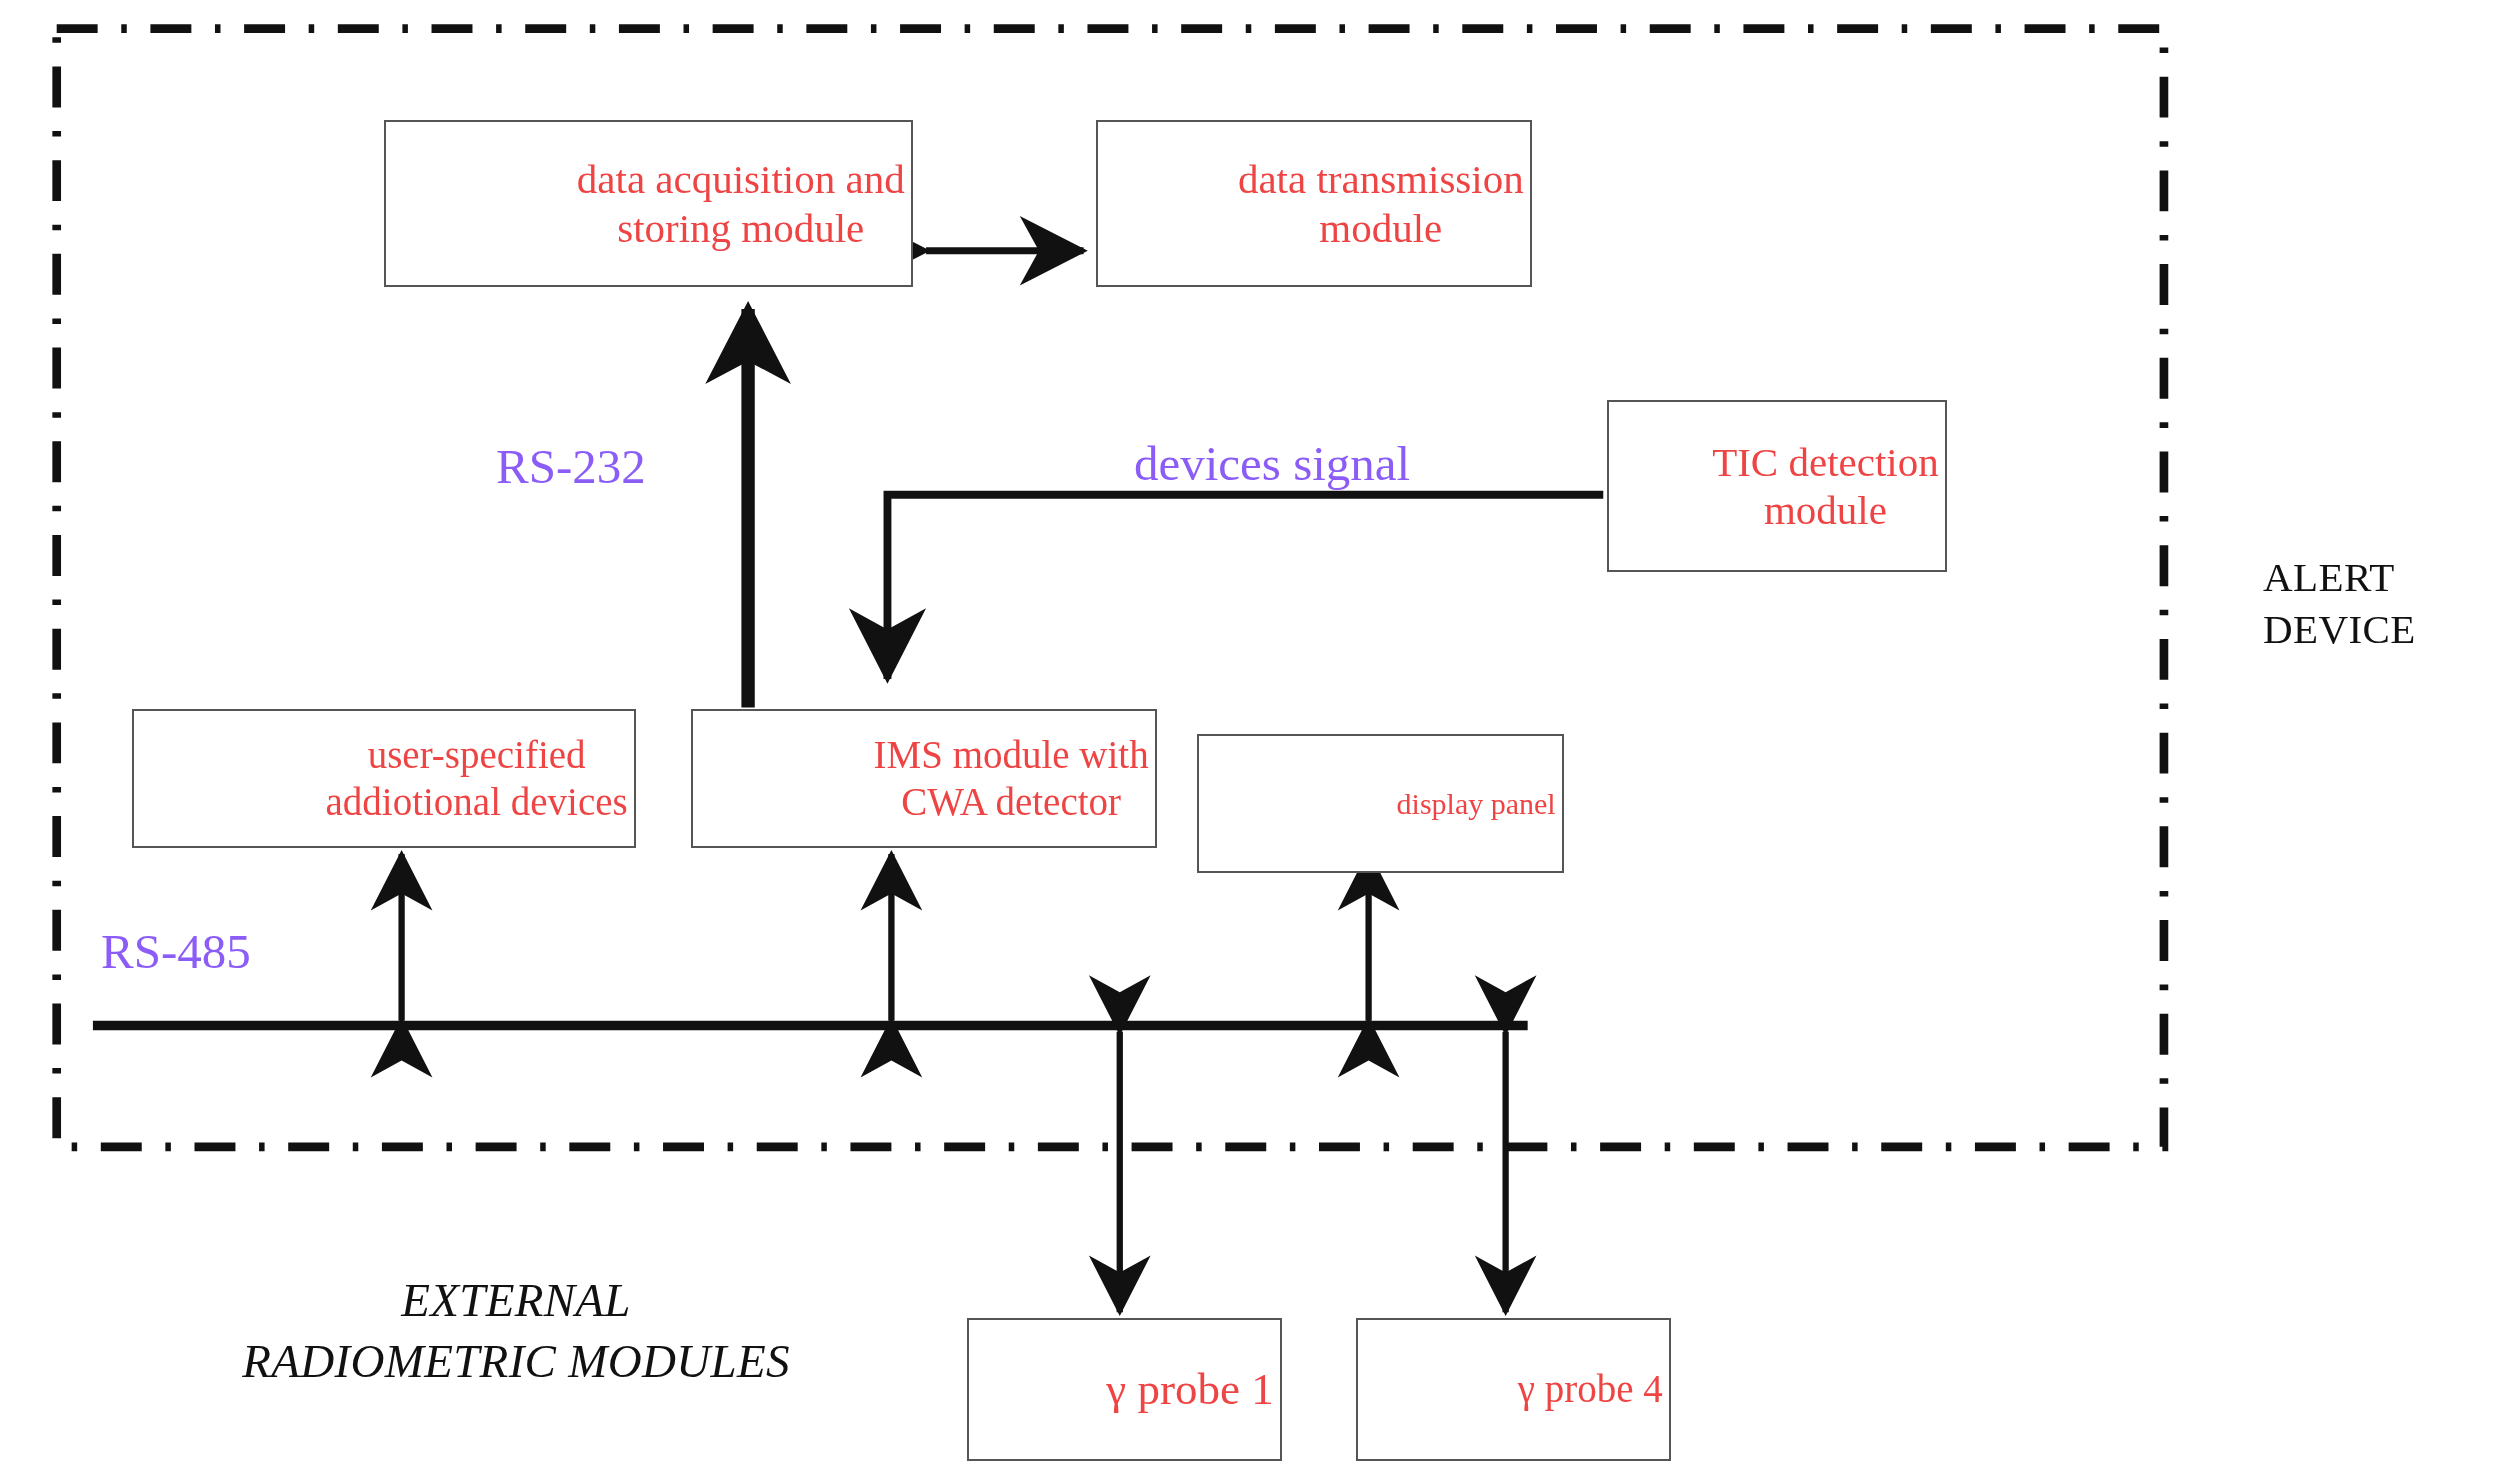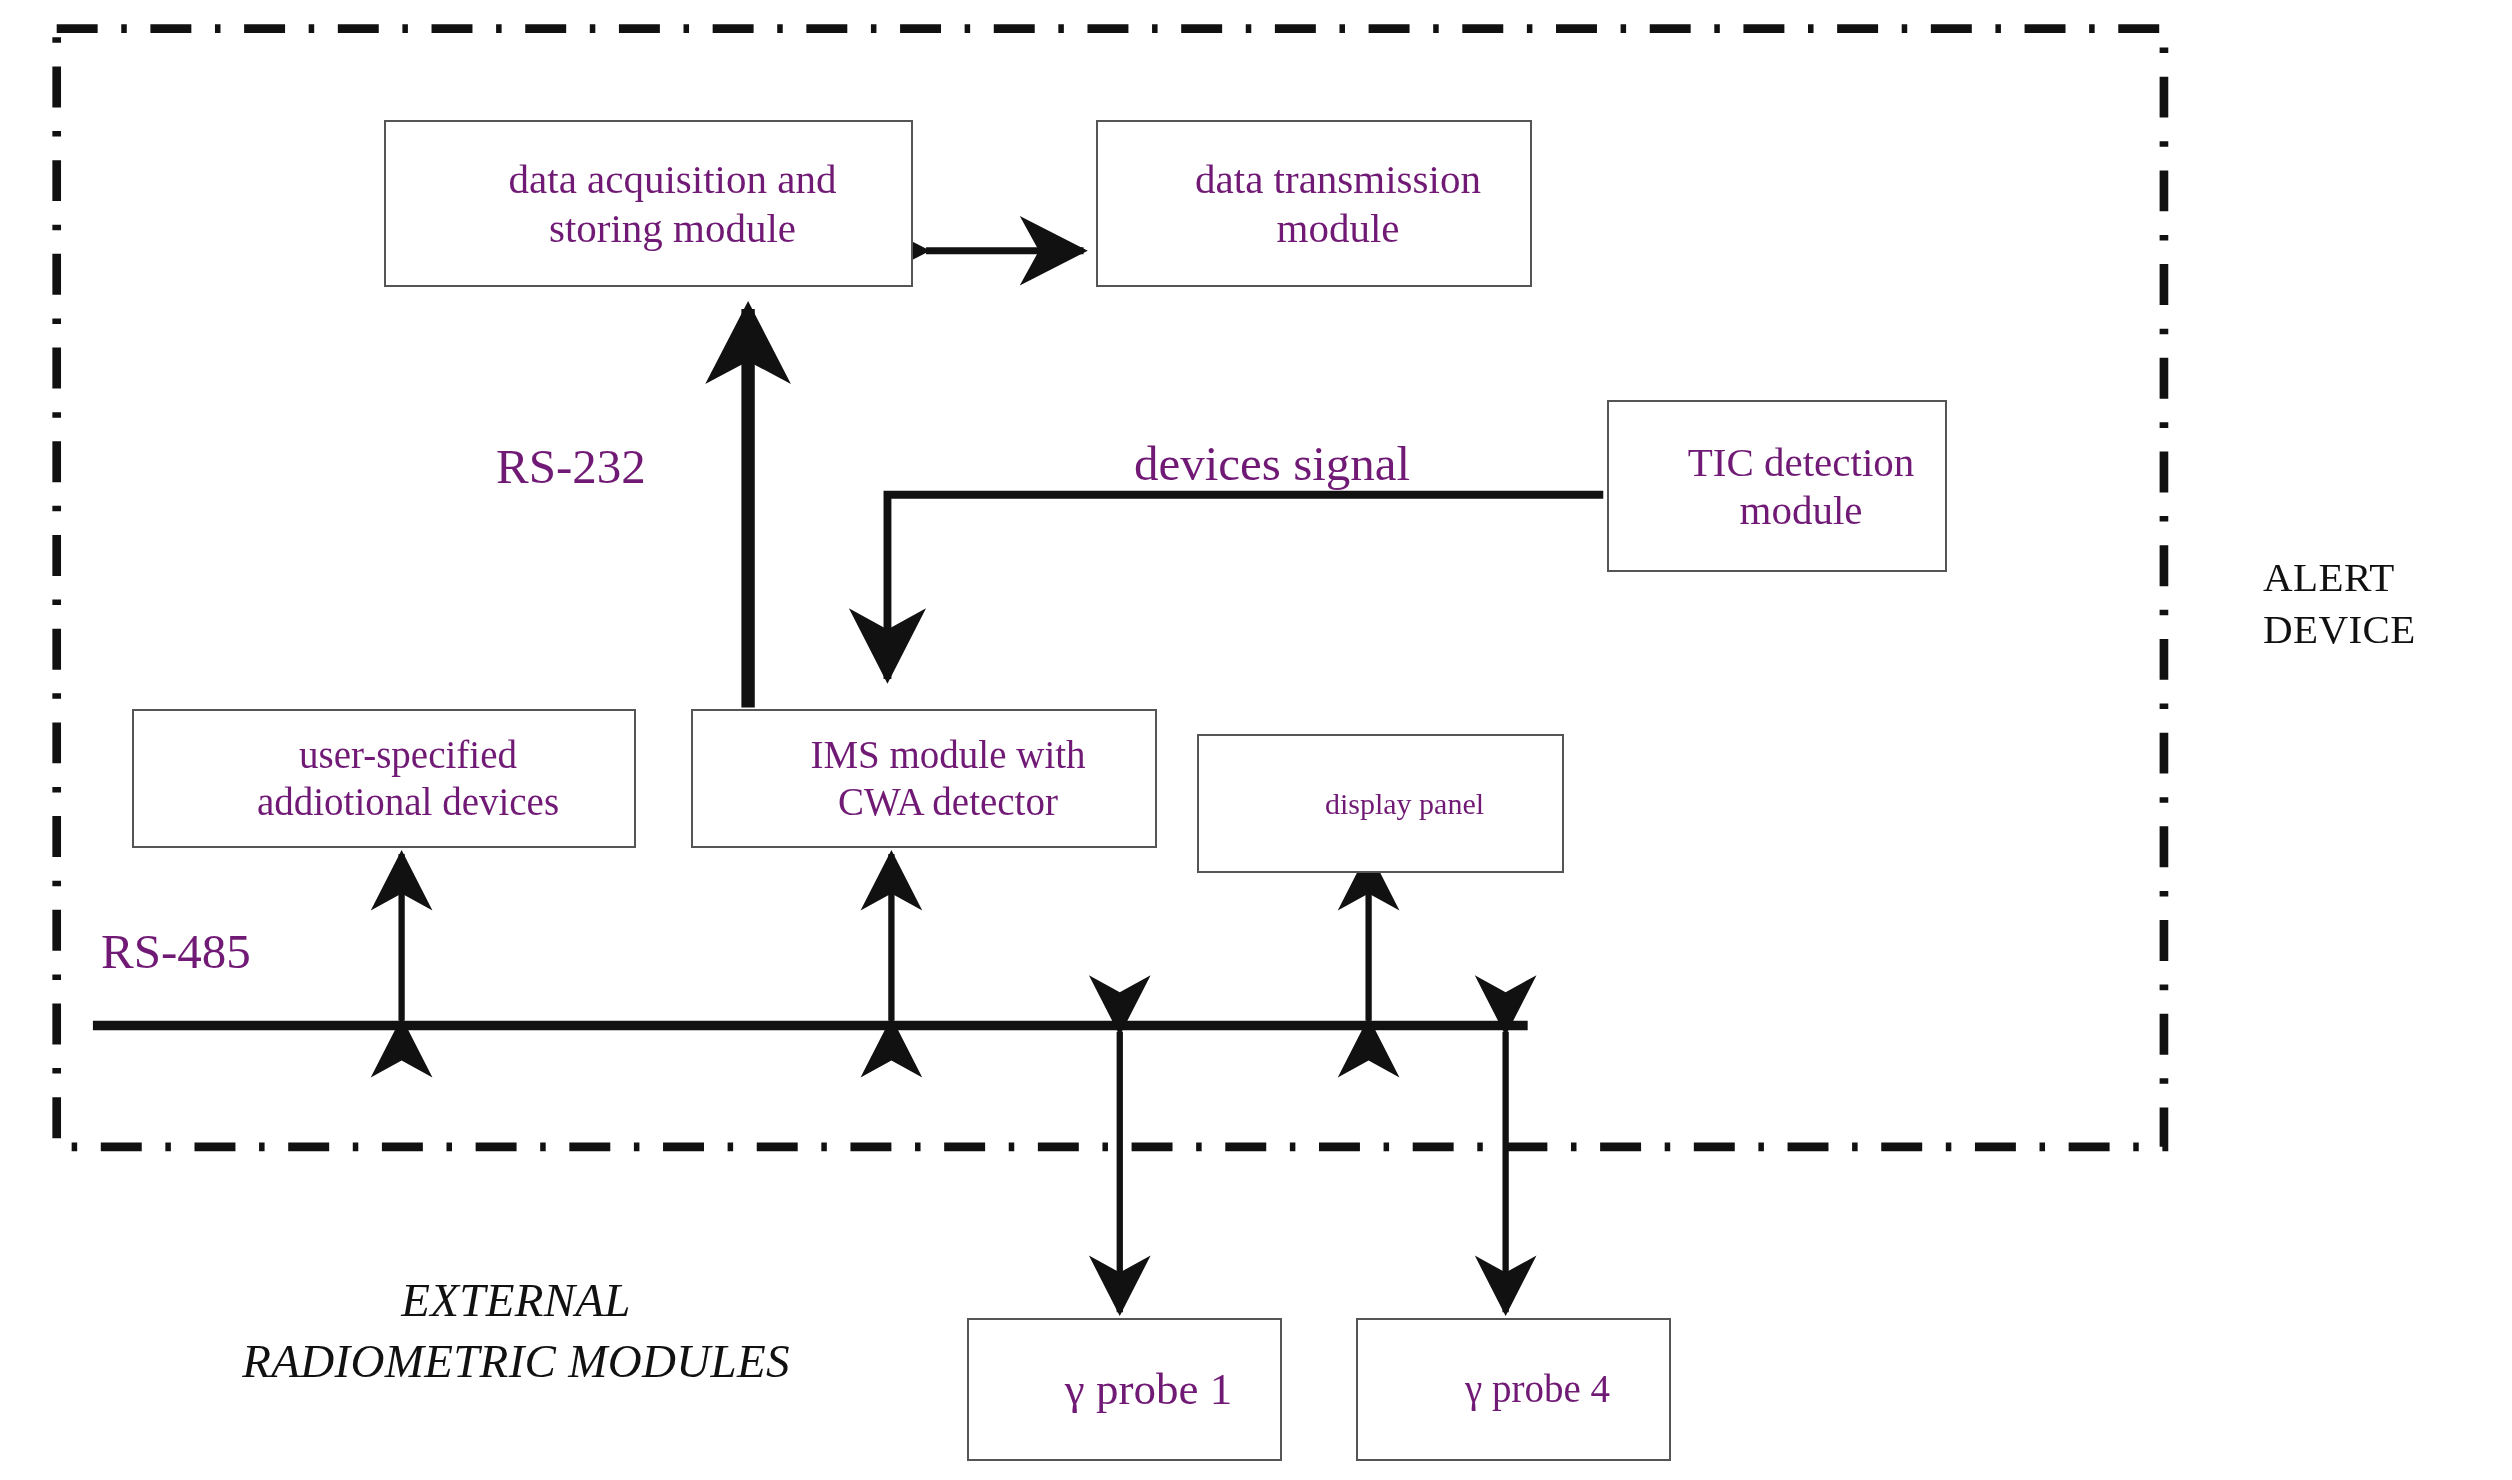--- a/index.html
+++ b/index.html
@@ -22,35 +22,35 @@
     width: 2512px;
     height: 1481px;
   }
   .node {
     position: absolute;
     box-sizing: border-box;
     border: 2.4px solid #555555;
     background: #ffffff;
     display: flex;
     align-items: center;
-    justify-content: center;
+    justify-content: flex-end;
     text-align: center;
-    color: #701a75;
+    color: #ef4444;
     line-height: 1.18;
     z-index: 3;
     padding-left: 48px;
   }
   .node-label {
     display: block;
     padding: 0 6.3px;
     white-space: pre-line;
   }
   .edge-label {
     position: absolute;
-    color: #701a75;
+    color: #8b5cf6;
     white-space: nowrap;
     z-index: 4;
     background: transparent;
   }
   .group-label {
     position: absolute;
     color: #111111;
     white-space: pre-line;
     z-index: 4;
   }

